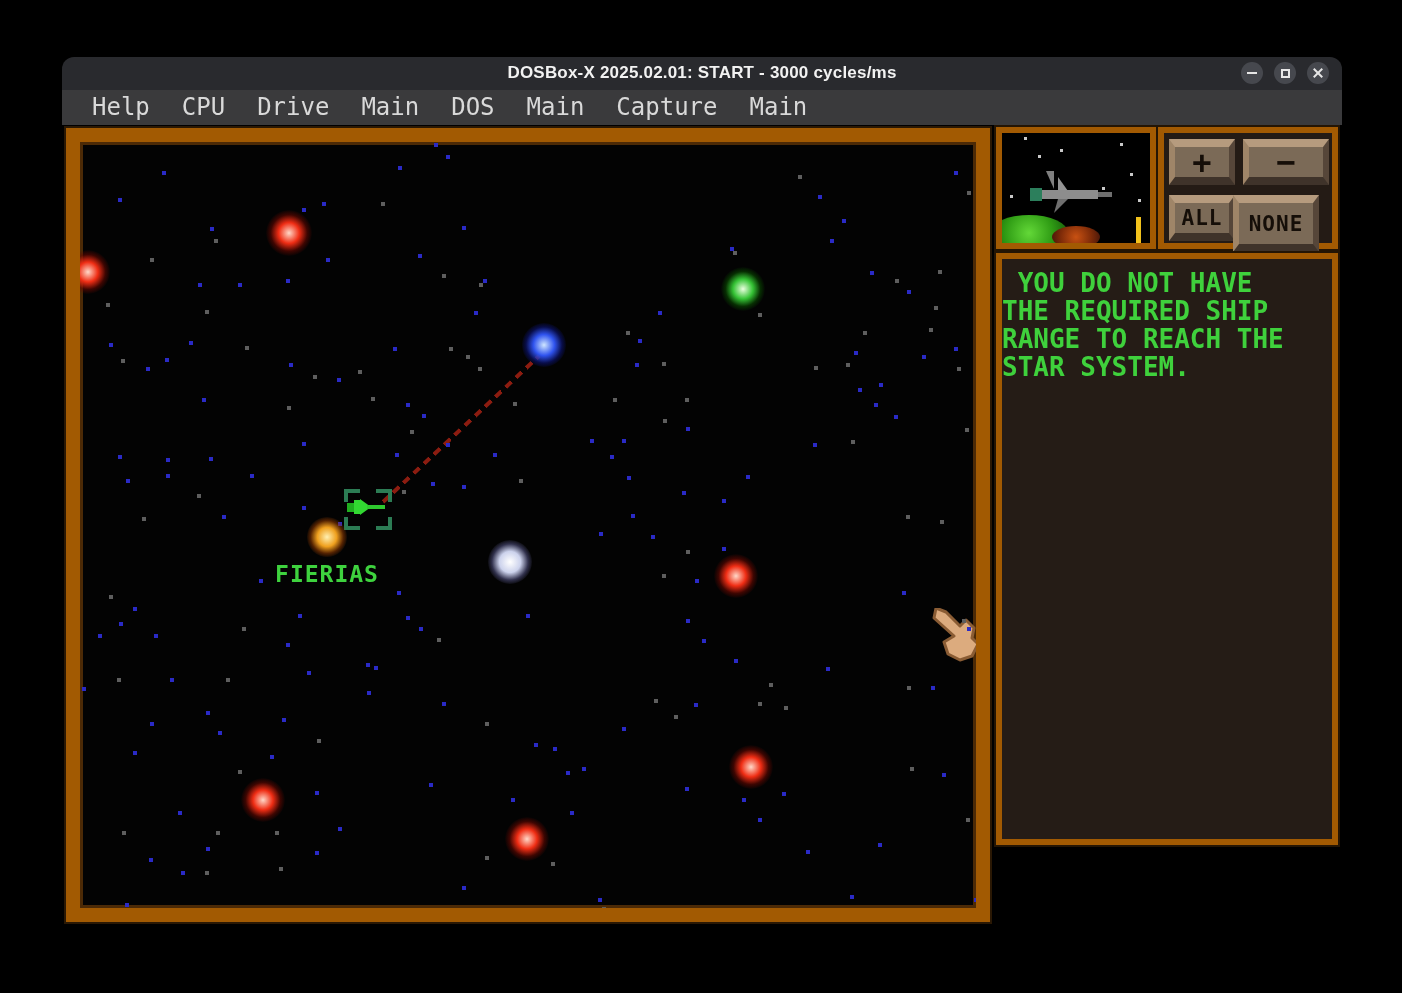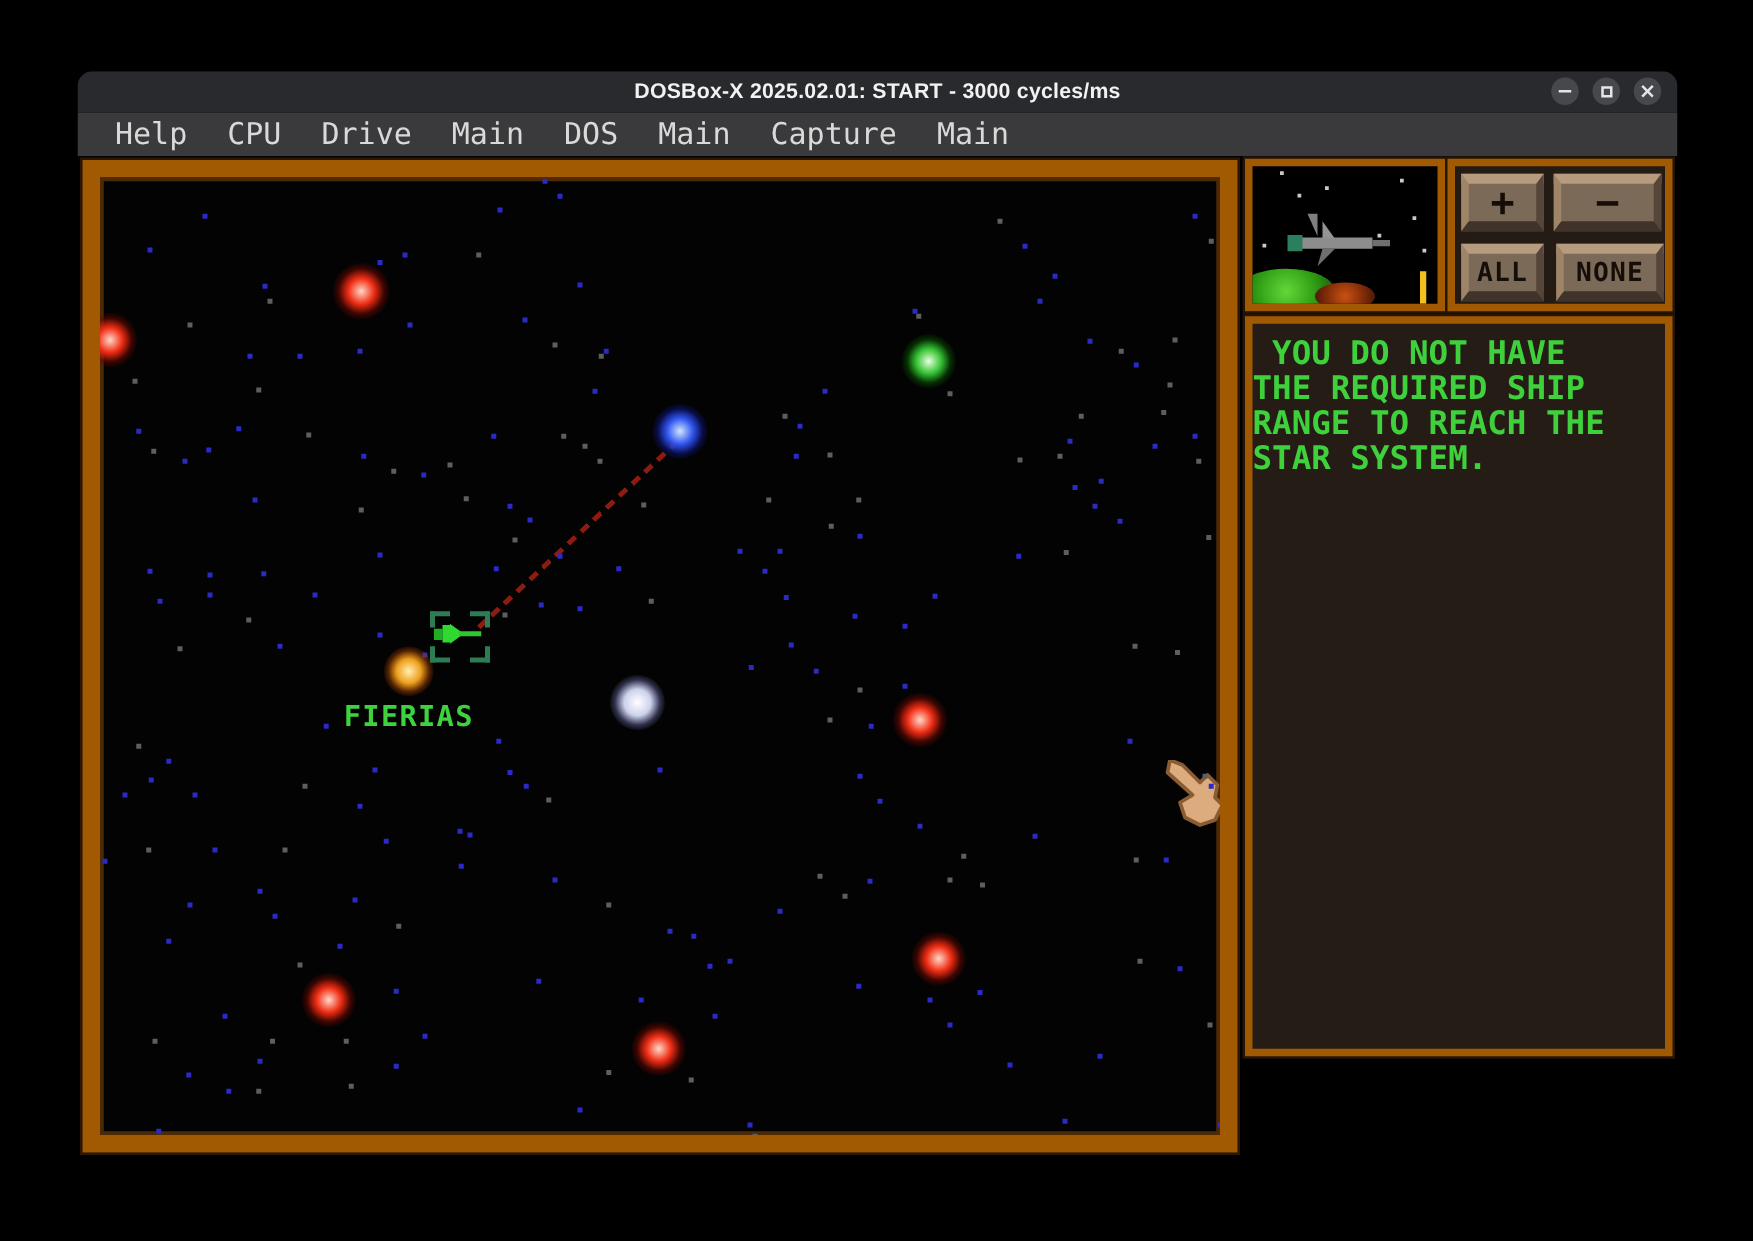--- a/index.html
+++ b/index.html
@@ -75,21 +75,21 @@
   .buttons-box { left:166px; top:2px; width:180px; height:122px; background:#241b15; }
 
   .btn { position:absolute; box-sizing:border-box; background:#7b6a57;
          border-style:solid; border-width:8px 6px 8px 6px;
          border-color:#b69b7e #564639 #3f332a #9f8568;
          color:#150e08; font-weight:bold; display:flex; align-items:center; justify-content:center;
          font-family:"DejaVu Sans Mono", monospace; cursor:default; }
   .btn-plus  { left:5px;  top:6px;  width:66px; height:46px; font-size:32px; }
   .btn-minus { left:79px; top:6px;  width:86px; height:46px; font-size:32px; }
   .btn-all   { left:5px;  top:62px; width:66px; height:46px; font-size:21px; letter-spacing:1px; }
-  .btn-none  { left:81px; top:62px; width:86px; height:46px; font-size:21px; letter-spacing:1px; }
+  .btn-none  { left:69px; top:62px; width:86px; height:57px; font-size:21px; letter-spacing:1px; }
 
   .message { left:4px; top:128px; width:342px; height:592px; background:#251c16; }
   .message-text { margin:10px 8px 0 0; color:#3fd13c; font-size:26px; font-weight:bold;
                   line-height:28px; white-space:pre; }
 
   .bottombar { left:4px; top:724px; width:342px; height:72px; background:#251c16; }
   .btn-move   { left:32px;  top:5px; width:100px; height:50px; background:#6a5a49;
                 border-width:5px; border-color:#221a13 #907b62 #907b62 #221a13; font-size:23px; letter-spacing:2px; }
   .btn-cancel { left:172px; top:3px; width:132px; height:52px; background:#7a6854;
                 border-width:6px 5px; border-color:#ac9175 #3a2e24 #3a2e24 #a08764; font-size:23px; letter-spacing:1px; }

